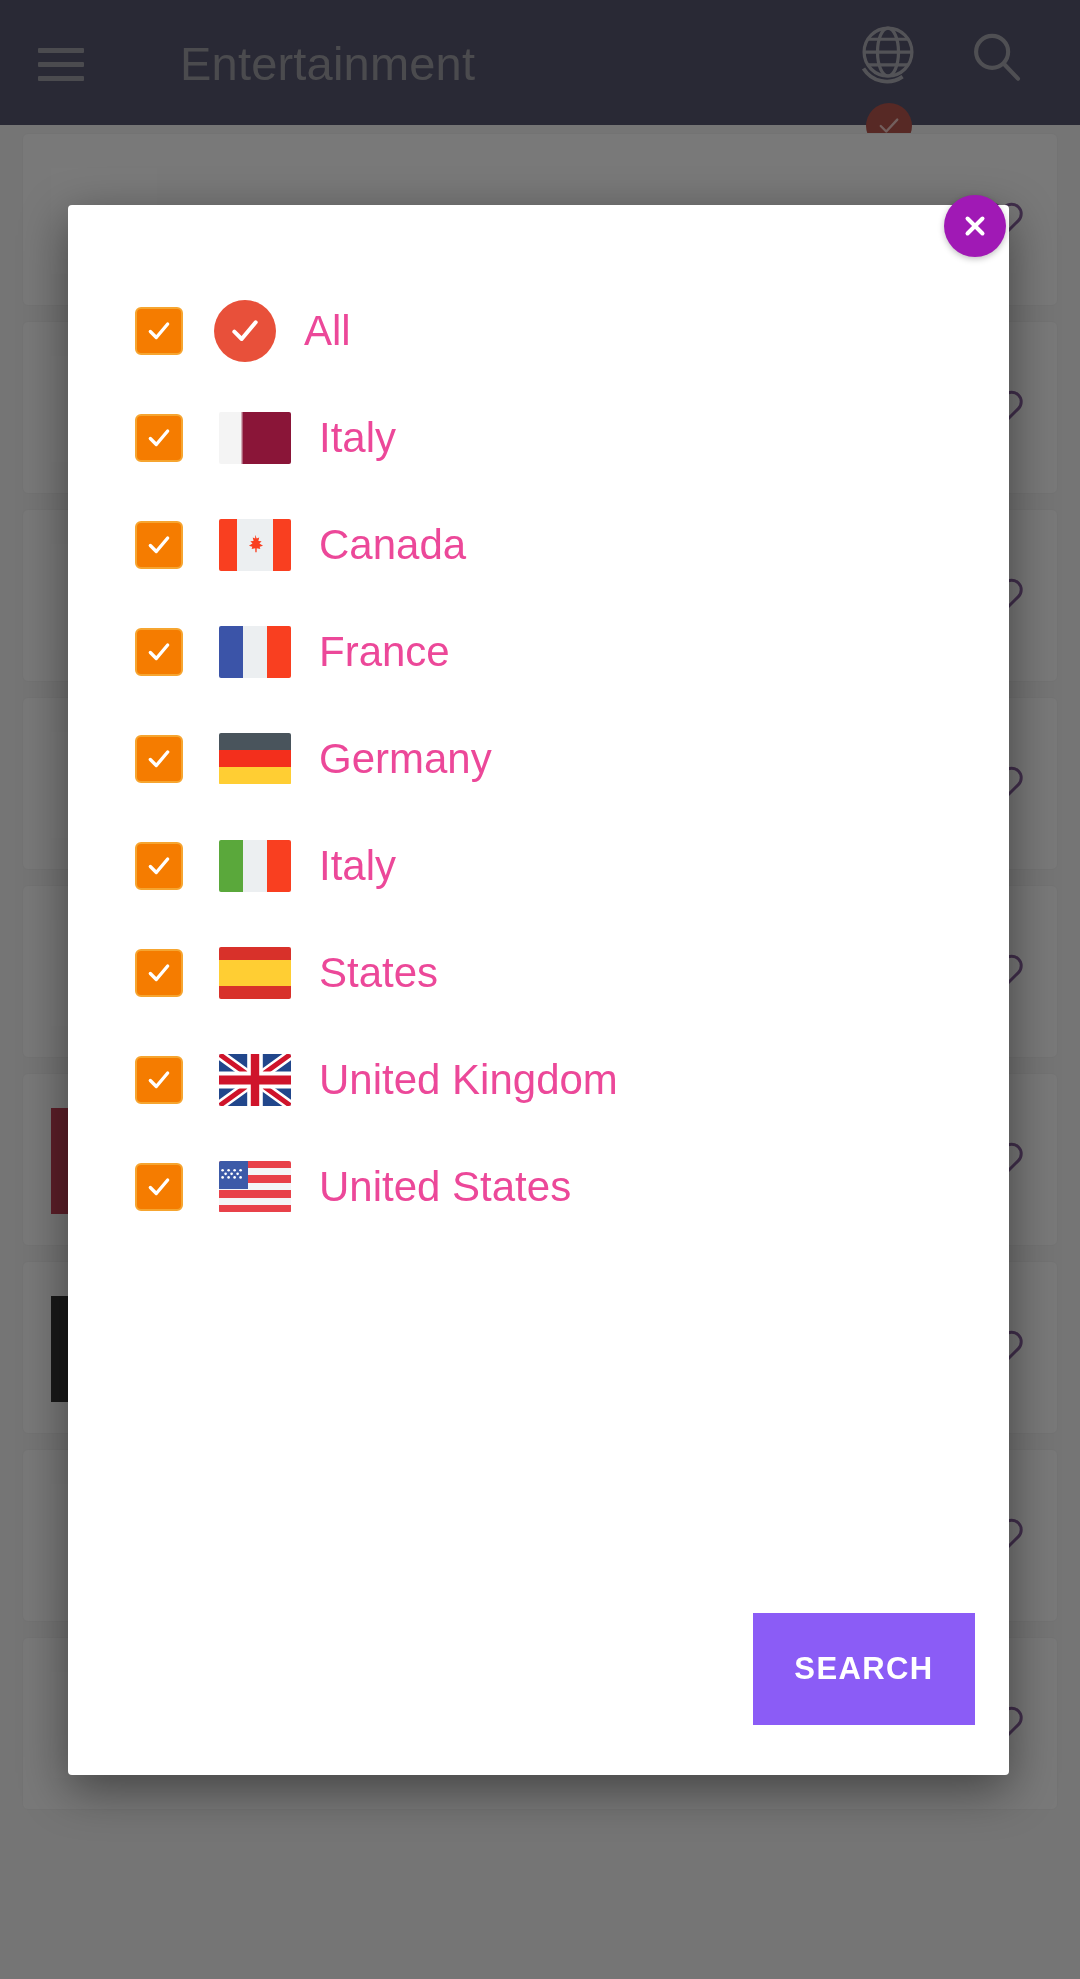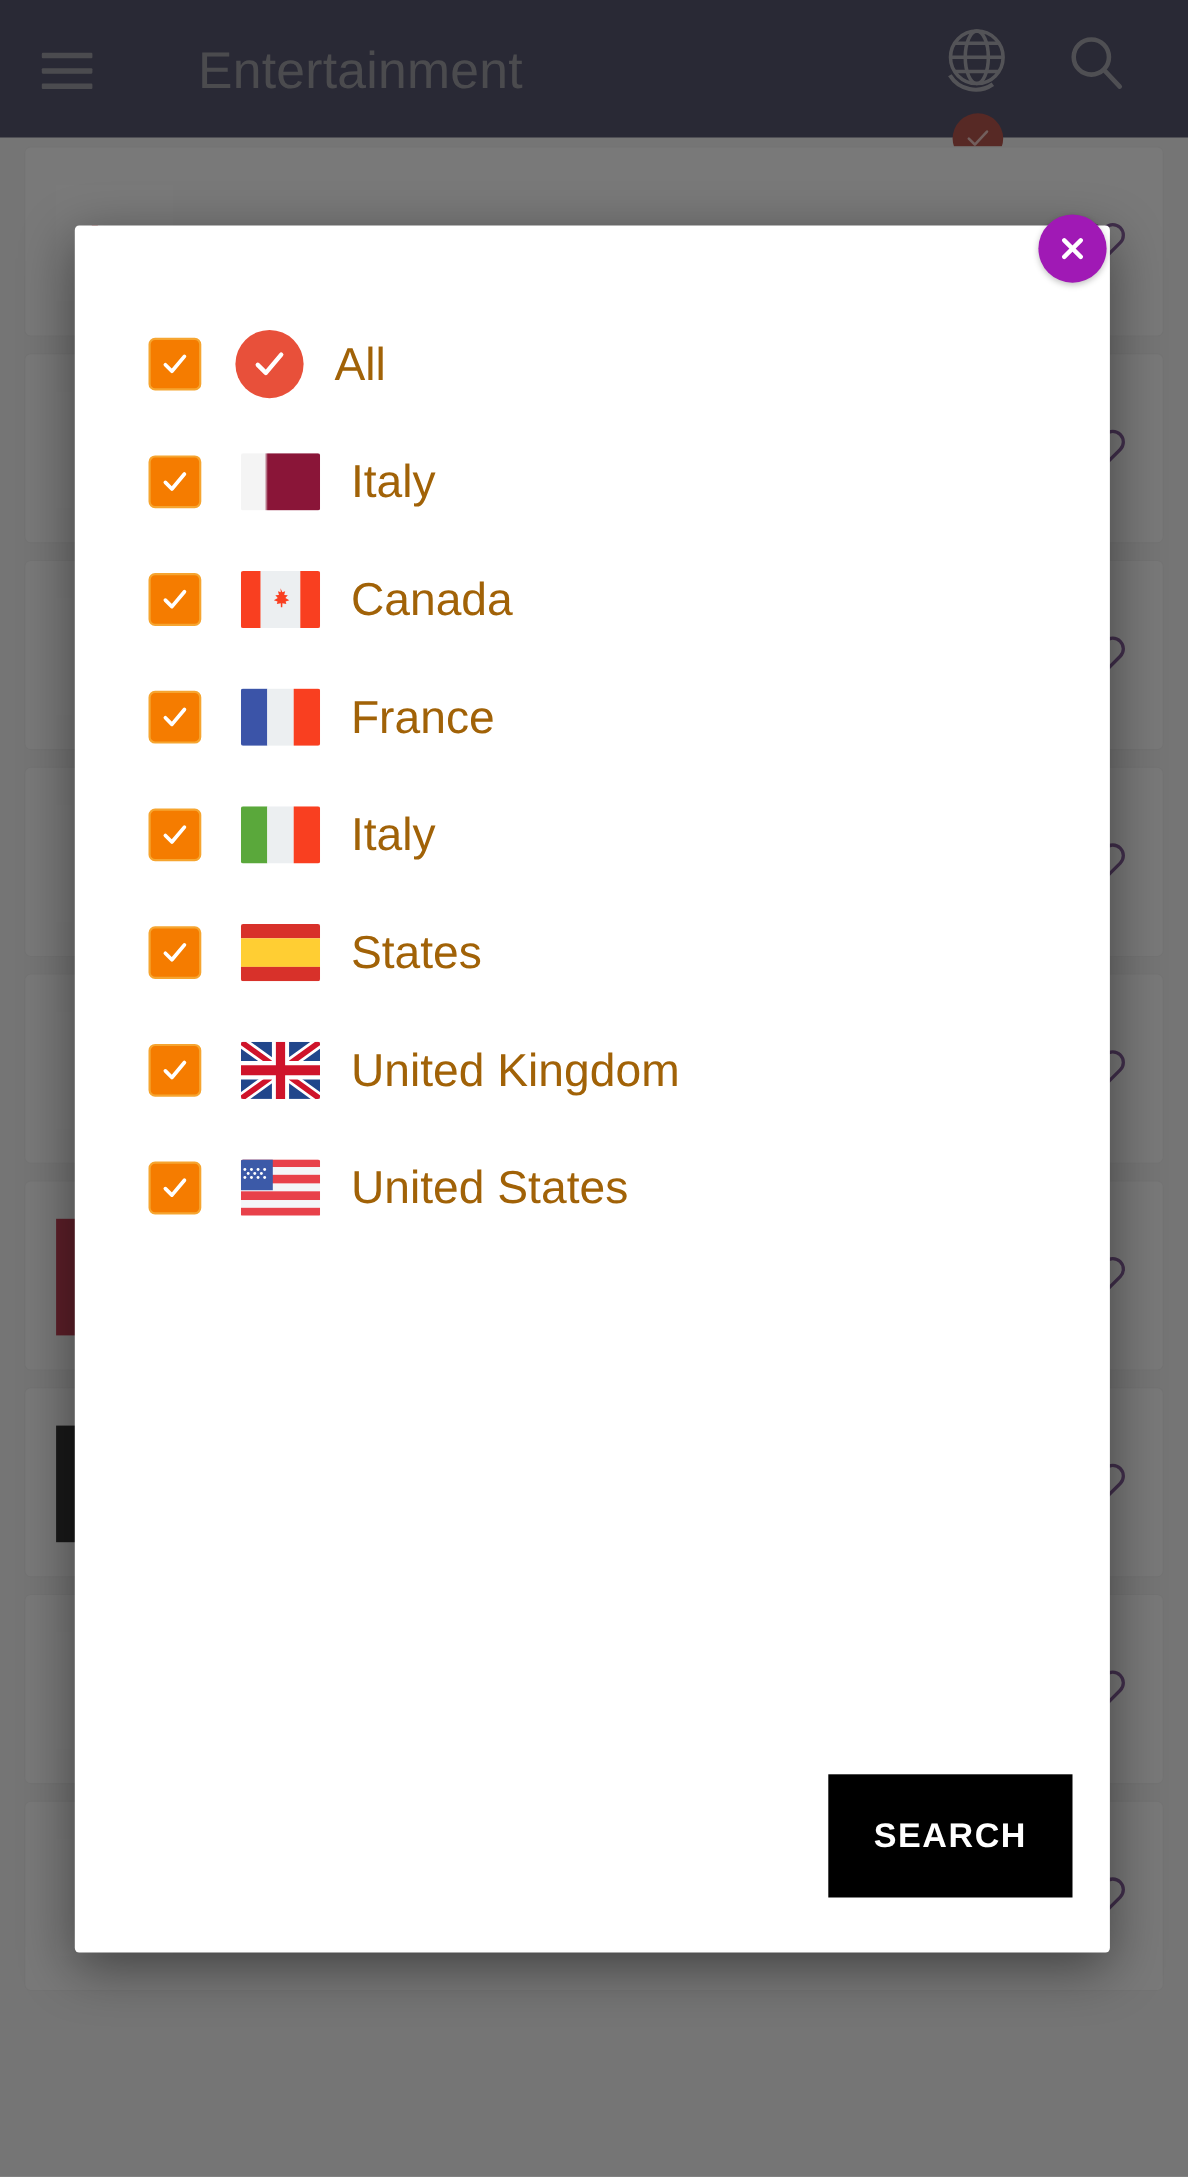--- a/index.html
+++ b/index.html
@@ -77,21 +77,21 @@
     width: 48px; height: 48px; border-radius: 6px; background: #f57c00;
     border: 2px solid #f6a530; flex: 0 0 48px;
     display: flex; align-items: center; justify-content: center;
   }
   .cbx svg { display: block; }
 
   .flagbox {
     width: 72px; height: 52px; margin-left: 36px; flex: 0 0 72px;
     position: relative; overflow: hidden; border-radius: 2px;
   }
-  .lbl { margin-left: 28px; font-size: 42px; color: #a16207; white-space: nowrap; }
+  .lbl { margin-left: 28px; font-size: 42px; color: #ec4899; white-space: nowrap; }
 
   
   .v3 { display: flex; height: 100%; width: 100%; }
   .v3 > span { flex: 1 1 0; height: 100%; }
   .h3 { display: flex; flex-direction: column; height: 100%; width: 100%; }
   .h3 > span { flex: 1 1 0; width: 100%; }
 
   .f-all {
     width: 62px; height: 62px; border-radius: 50%; background: #e8503a;
     margin-left: 31px; flex: 0 0 62px; display: flex; align-items: center; justify-content: center;
@@ -112,21 +112,21 @@
   .f-rainbow { display: flex; flex-direction: column; height: 100%; }
   .f-rainbow > span { flex: 1 1 0; }
   .f-us-stripes { display: flex; flex-direction: column; height: 100%; }
   .f-us-stripes > span { flex: 1 1 0; }
   .f-us-canton { position: absolute; left: 0; top: 0; width: 40%; height: 54%; background: #3c5aa8;
                  display: flex; align-items: center; justify-content: center; }
 
   .footer { position: absolute; left: 0; bottom: 0; width: 100%; height: 190px; }
   .search-btn {
     position: absolute; right: 34px; top: 28px; width: 222px; height: 112px;
-    background: #000000; border: none; color: #fff;
+    background: #8b5cf6; border: none; color: #fff;
     font-size: 31px; font-weight: bold; letter-spacing: 1.4px;
     font-family: "Liberation Sans", sans-serif; cursor: pointer;
   }
 </style>
 </head>
 <body>
 
 <div id="root">
 
   <div class="app-layer">
@@ -288,20 +288,35 @@
             </svg>
           </div>
           <div class="flagbox">
             <div class="v3">
               <span style="background:#3b54a8"></span>
               <span style="background:#eceff1"></span>
               <span style="background:#f93f20"></span>
             </div>
           </div>
           <div class="lbl">France</div>
+        </div>
+        <div class="row">
+          <div class="cbx">
+            <svg width="30" height="26" viewBox="0 0 24 24" fill="none" stroke="#ffffff" stroke-width="3.1" stroke-linecap="round" stroke-linejoin="round">
+              <polyline points="4,12.5 9.5,18 20,5.5"></polyline>
+            </svg>
+          </div>
+          <div class="flagbox">
+            <div class="h3">
+              <span style="background:#49545c"></span>
+              <span style="background:#f32f1c"></span>
+              <span style="background:#ffce33"></span>
+            </div>
+          </div>
+          <div class="lbl">Germany</div>
         </div>
         <div class="row">
           <div class="cbx">
             <svg width="30" height="26" viewBox="0 0 24 24" fill="none" stroke="#ffffff" stroke-width="3.1" stroke-linecap="round" stroke-linejoin="round">
               <polyline points="4,12.5 9.5,18 20,5.5"></polyline>
             </svg>
           </div>
           <div class="flagbox">
             <div class="v3">
               <span style="background:#5aa83b"></span>

